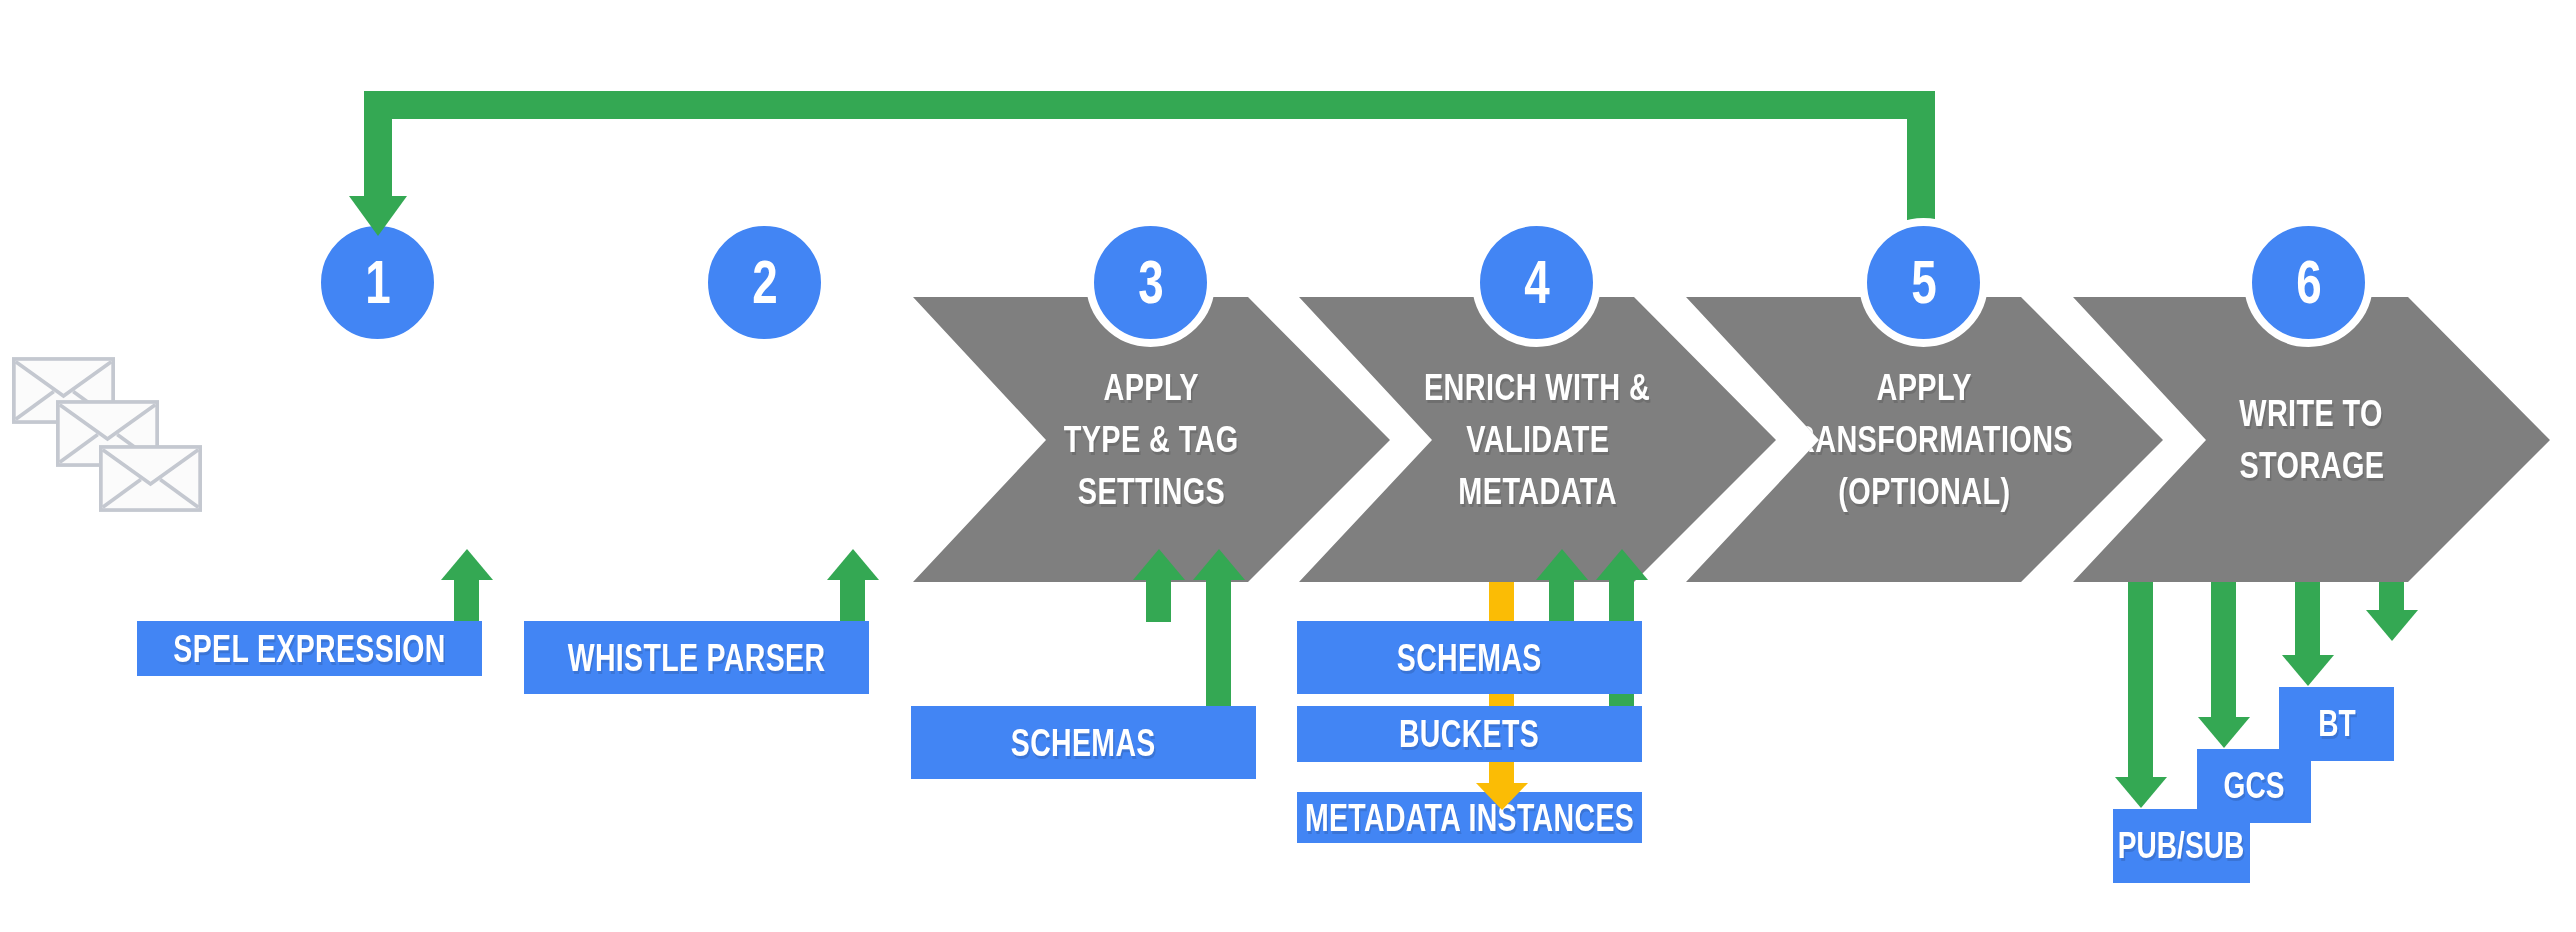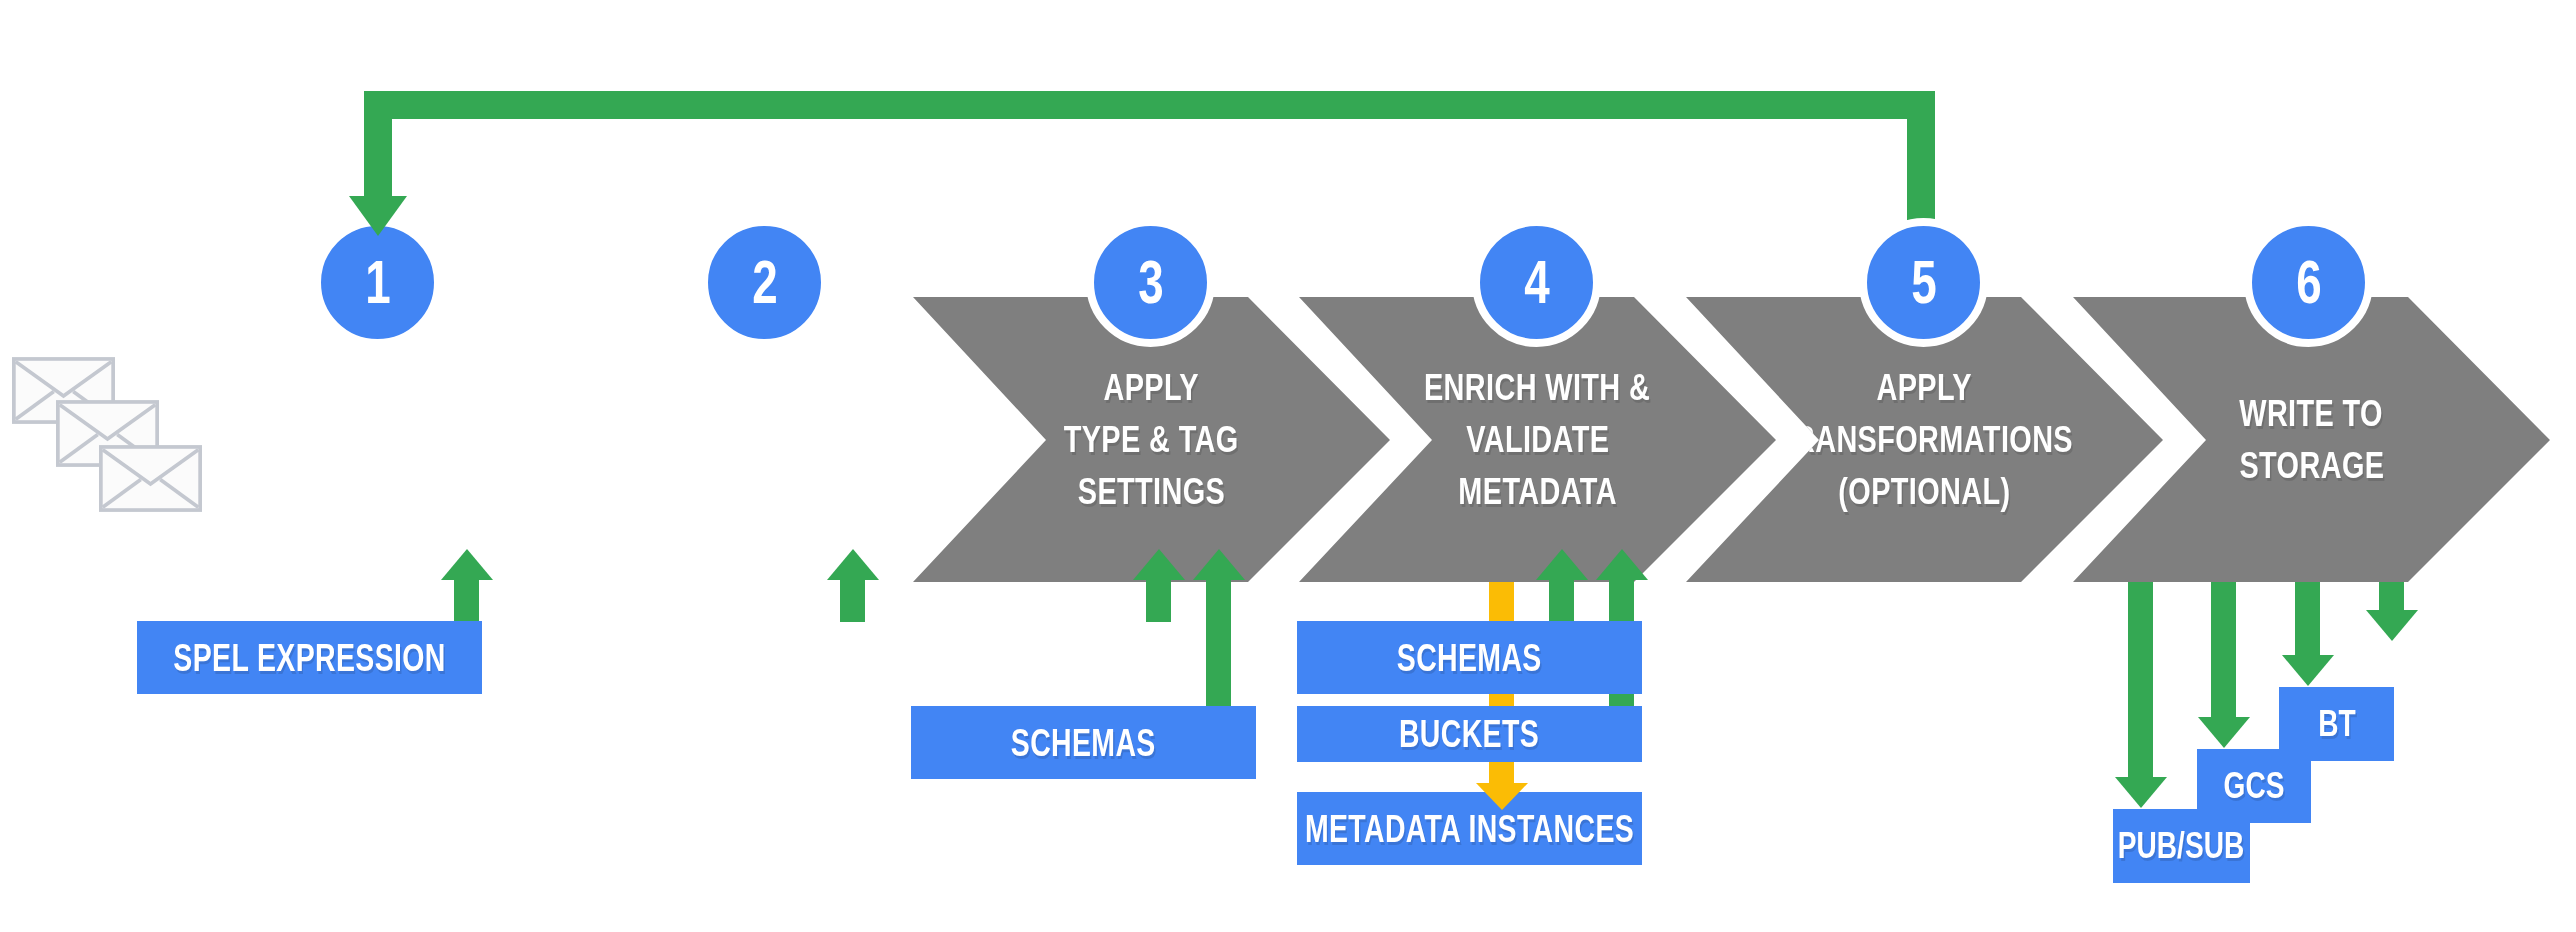--- a/index.html
+++ b/index.html
@@ -189,33 +189,36 @@
 
   <div class="shaft-g" style="left:2211px;top:582px;height:137px"></div>
   <div class="head-down-g" style="left:2198px;top:717px"></div>
 
   <div class="shaft-g" style="left:2295px;top:582px;height:75px"></div>
   <div class="head-down-g" style="left:2282px;top:655px"></div>
 
   <div class="shaft-g" style="left:2379px;top:582px;height:30px"></div>
   <div class="head-down-g" style="left:2366px;top:610px"></div>
 
-  <div class="res-box" style="left:137px;top:621px;width:345px;height:73px">
+  <div class="res-box" style="left:137px;top:621px;width:345px;height:55px">
     <span class="res-label">SPEL EXPRESSION</span>
+  </div>
+  <div class="res-box" style="left:524px;top:621px;width:345px;height:73px">
+    <span class="res-label">WHISTLE PARSER</span>
   </div>
   <div class="res-box" style="left:911px;top:706px;width:345px;height:73px">
     <span class="res-label">SCHEMAS</span>
   </div>
   <div class="res-box" style="left:1297px;top:621px;width:345px;height:73px">
     <span class="res-label">SCHEMAS</span>
   </div>
   <div class="res-box" style="left:1297px;top:706px;width:345px;height:56px">
     <span class="res-label">BUCKETS</span>
   </div>
-  <div class="res-box under" style="left:1297px;top:792px;width:345px;height:73px">
+  <div class="res-box under" style="left:1297px;top:792px;width:345px;height:51px">
     <span class="res-label">METADATA INSTANCES</span>
   </div>
 
   <div class="sink-box" style="left:2113px;top:809px;width:137px;height:74px">
     <span class="sink-label">PUB/SUB</span>
   </div>
   <div class="sink-box" style="left:2197px;top:749px;width:114px;height:74px">
     <span class="sink-label">GCS</span>
   </div>
   <div class="sink-box" style="left:2279px;top:687px;width:115px;height:74px">

